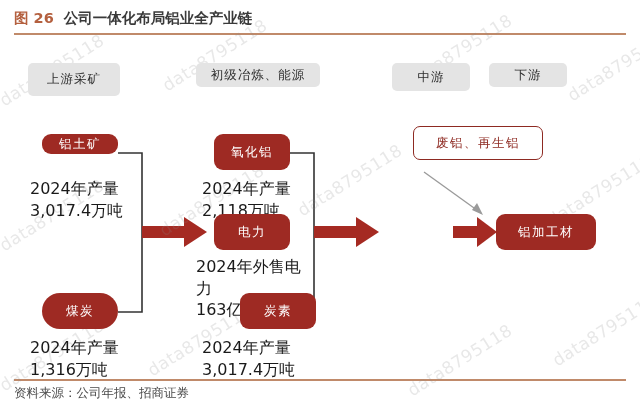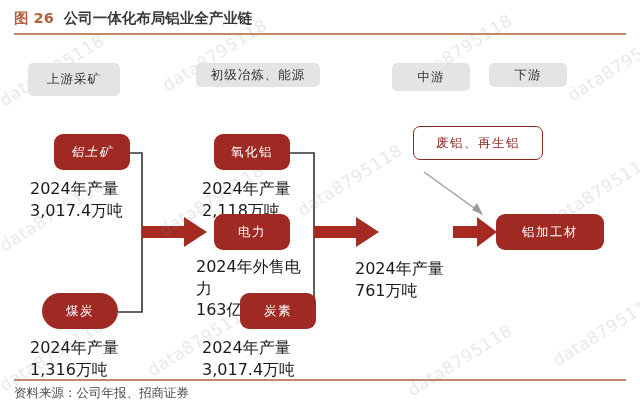--- a/index.html
+++ b/index.html
@@ -177,43 +177,42 @@
       <rect x="453" y="226" width="24" height="12" fill="#a52a22"></rect>
       <polygon points="477,217 497,232 477,247" fill="#a52a22"></polygon>
     </g>
 
     <g>
       <line x1="424" y1="172" x2="481" y2="213" stroke="#9a9a9a" stroke-width="1.3"></line>
       <polygon points="483,215 472,210 477,203" fill="#9a9a9a"></polygon>
     </g>
   </svg>
 
-  <div class="node" style="left:54px; top:134px; width:76px; height:36px;font-style:italic;">铝土矿</div>
+  <div class="node" style="left:42px; top:134px; width:76px; height:20px;">铝土矿</div>
   <div class="caption" style="left:30px; top:178px; width:100px;">2024年产量
 3,017.4万吨</div>
 
   <div class="node" style="left:42px; top:293px; width:76px; height:36px;border-radius:18px;">煤炭</div>
   <div class="caption" style="left:30px; top:337px; width:100px;">2024年产量
 1,316万吨</div>
 
   <div class="node" style="left:214px; top:134px; width:76px; height:36px;">氧化铝</div>
   <div class="caption" style="left:202px; top:178px; width:100px;">2024年产量
 2,118万吨</div>
 
   <div class="node" style="left:214px; top:214px; width:76px; height:36px;">电力</div>
   <div class="caption" style="left:196px; top:256px; width:112px;">2024年外售电力
 163亿kwh</div>
 
   <div class="node" style="left:214px; top:293px; width:76px; height:36px;margin-left:26px;">炭素</div>
   <div class="caption" style="left:202px; top:337px; width:100px;">2024年产量
 3,017.4万吨</div>
 
-  <div class="caption" style="left:355px; top:258px; width:116px;">2024年产量761万吨</div>
-
-  <div class="node" style="left:496px; top:214px; width:108px; height:36px;">铝加工材</div>
+
+  <div class="node" style="left:496px; top:214px; width:100px; height:36px;">铝加工材</div>
 
   <div class="node outline" style="left:390px; top:126px; width:128px; height:32px;">废铝、再生铝</div>
 
   <div class="footer-rule"></div>
   <div class="footer-text">资料来源：公司年报、招商证券</div>
 
   <div class="wm-layer">
     <div class="wm" style="left:-8px;  top:60px;">data8795118</div>
     <div class="wm" style="left:155px; top:45px;">data8795118</div>
     <div class="wm" style="left:400px; top:40px;">data8795118</div>

